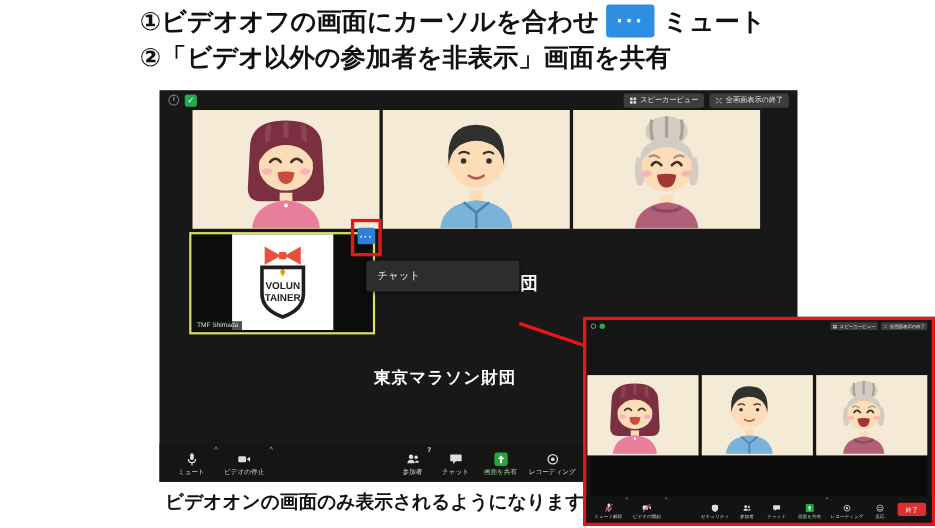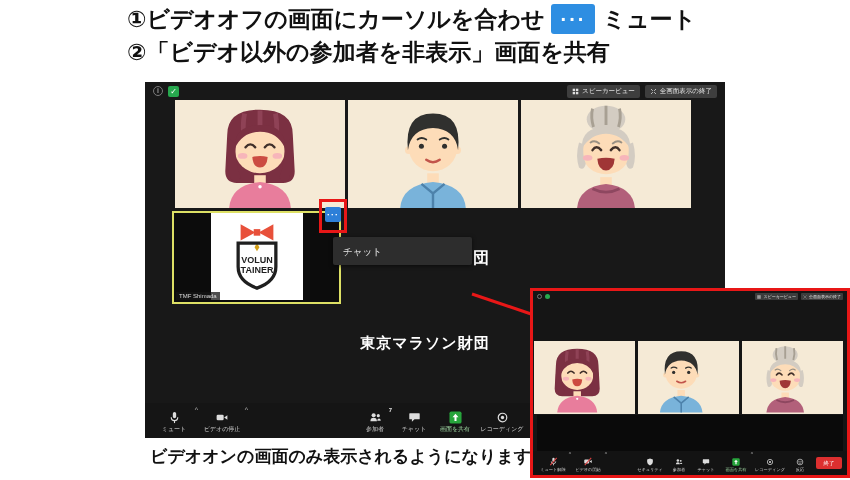--- a/index.html
+++ b/index.html
@@ -34,21 +34,21 @@
   
   .self-tile{position:absolute;left:27px;top:129px;width:169px;height:93px;
         background:#0c0c0c;border:2px solid #dde065;display:flex;align-items:flex-start;
         justify-content:center;}
   .logo-card{width:92px;height:87px;background:#fff;display:flex;align-items:center;justify-content:center;}
   .name-chip{position:absolute;left:2px;bottom:2px;background:rgba(20,20,20,.75);
         color:#dcdcdc;font-size:6px;padding:1px 3px;white-space:nowrap;}
 
   .hidden-name-char{position:absolute;left:328px;top:166px;color:#fff;font-size:16px;
         font-weight:900;z-index:2;}
-  .row3-name{position:absolute;left:195px;top:252px;width:170px;text-align:center;
+  .row3-name{position:absolute;left:195px;top:252px;width:170px;
         color:#fff;font-size:15px;font-weight:700;letter-spacing:1px;z-index:2;}
 
   .more-btn-small{position:absolute;left:180px;top:125px;width:16px;height:15px;
         background:#2d7fd8;border-radius:2px;color:#fff;font-size:9px;font-weight:900;
         letter-spacing:1px;display:flex;align-items:center;justify-content:center;
         line-height:4px;z-index:4;}
   .red-box{position:absolute;border:3px solid #e81717;z-index:6;pointer-events:none;}
   .red-box-more{left:174px;top:117px;width:28px;height:34px;}
 
   .ctx-menu{position:absolute;left:188px;top:155px;width:139px;background:#2d2d2d;

